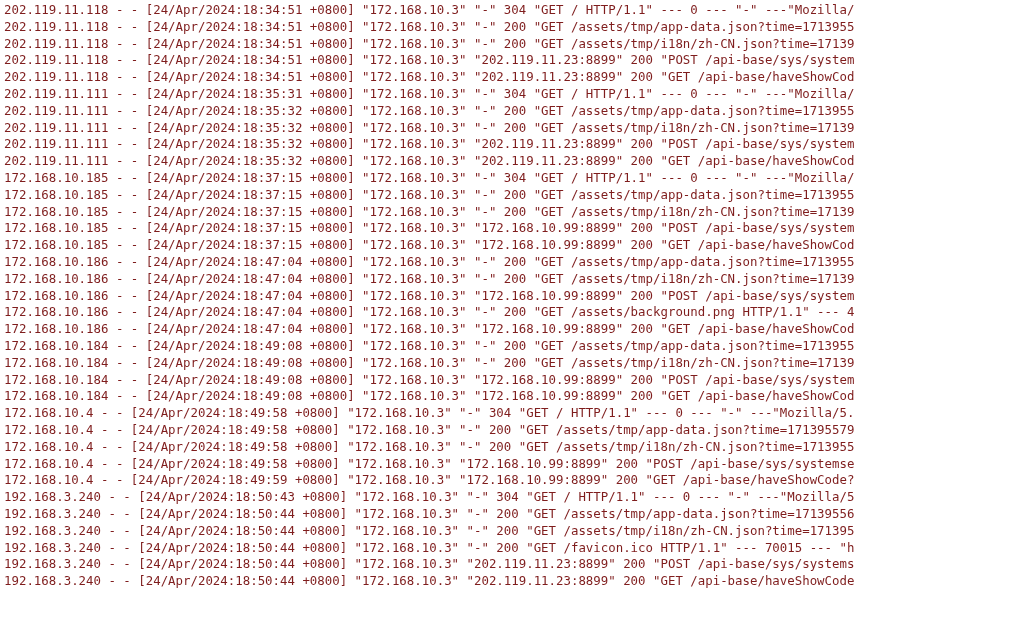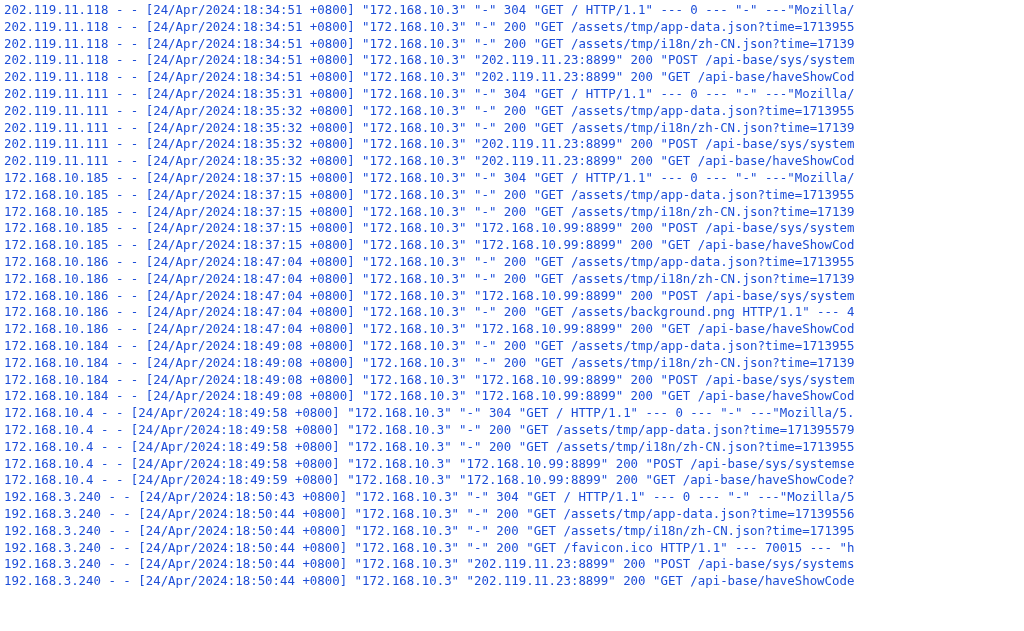--- a/index.html
+++ b/index.html
@@ -10,21 +10,21 @@
     height: 631px;
     overflow: hidden;
   }
   pre#log {
     margin: 0;
     padding: 2px 0 2px 4px;
     font-family: Consolas, "Lucida Console", Menlo, Monaco, monospace;
     font-size: 12.4px;
     line-height: 16.8px;
     white-space: pre;
-    color: #1d4ed8;          
+    color: #7f1d1d;          
     overflow: hidden;         
   }
   .log-line {
     display: block;
   }
 </style>
 </head>
 <body>
 
 <pre id="log"><span class="log-line">202.119.11.118 - - [24/Apr/2024:18:34:51 +0800] "172.168.10.3" "-" 304 "GET / HTTP/1.1" --- 0 --- "-" ---"Mozilla/</span><span class="log-line">202.119.11.118 - - [24/Apr/2024:18:34:51 +0800] "172.168.10.3" "-" 200 "GET /assets/tmp/app-data.json?time=1713955</span><span class="log-line">202.119.11.118 - - [24/Apr/2024:18:34:51 +0800] "172.168.10.3" "-" 200 "GET /assets/tmp/i18n/zh-CN.json?time=17139</span><span class="log-line">202.119.11.118 - - [24/Apr/2024:18:34:51 +0800] "172.168.10.3" "202.119.11.23:8899" 200 "POST /api-base/sys/system</span><span class="log-line">202.119.11.118 - - [24/Apr/2024:18:34:51 +0800] "172.168.10.3" "202.119.11.23:8899" 200 "GET /api-base/haveShowCod</span><span class="log-line">202.119.11.111 - - [24/Apr/2024:18:35:31 +0800] "172.168.10.3" "-" 304 "GET / HTTP/1.1" --- 0 --- "-" ---"Mozilla/</span><span class="log-line">202.119.11.111 - - [24/Apr/2024:18:35:32 +0800] "172.168.10.3" "-" 200 "GET /assets/tmp/app-data.json?time=1713955</span><span class="log-line">202.119.11.111 - - [24/Apr/2024:18:35:32 +0800] "172.168.10.3" "-" 200 "GET /assets/tmp/i18n/zh-CN.json?time=17139</span><span class="log-line">202.119.11.111 - - [24/Apr/2024:18:35:32 +0800] "172.168.10.3" "202.119.11.23:8899" 200 "POST /api-base/sys/system</span><span class="log-line">202.119.11.111 - - [24/Apr/2024:18:35:32 +0800] "172.168.10.3" "202.119.11.23:8899" 200 "GET /api-base/haveShowCod</span><span class="log-line">172.168.10.185 - - [24/Apr/2024:18:37:15 +0800] "172.168.10.3" "-" 304 "GET / HTTP/1.1" --- 0 --- "-" ---"Mozilla/</span><span class="log-line">172.168.10.185 - - [24/Apr/2024:18:37:15 +0800] "172.168.10.3" "-" 200 "GET /assets/tmp/app-data.json?time=1713955</span><span class="log-line">172.168.10.185 - - [24/Apr/2024:18:37:15 +0800] "172.168.10.3" "-" 200 "GET /assets/tmp/i18n/zh-CN.json?time=17139</span><span class="log-line">172.168.10.185 - - [24/Apr/2024:18:37:15 +0800] "172.168.10.3" "172.168.10.99:8899" 200 "POST /api-base/sys/system</span><span class="log-line">172.168.10.185 - - [24/Apr/2024:18:37:15 +0800] "172.168.10.3" "172.168.10.99:8899" 200 "GET /api-base/haveShowCod</span><span class="log-line">172.168.10.186 - - [24/Apr/2024:18:47:04 +0800] "172.168.10.3" "-" 200 "GET /assets/tmp/app-data.json?time=1713955</span><span class="log-line">172.168.10.186 - - [24/Apr/2024:18:47:04 +0800] "172.168.10.3" "-" 200 "GET /assets/tmp/i18n/zh-CN.json?time=17139</span><span class="log-line">172.168.10.186 - - [24/Apr/2024:18:47:04 +0800] "172.168.10.3" "172.168.10.99:8899" 200 "POST /api-base/sys/system</span><span class="log-line">172.168.10.186 - - [24/Apr/2024:18:47:04 +0800] "172.168.10.3" "-" 200 "GET /assets/background.png HTTP/1.1" --- 4</span><span class="log-line">172.168.10.186 - - [24/Apr/2024:18:47:04 +0800] "172.168.10.3" "172.168.10.99:8899" 200 "GET /api-base/haveShowCod</span><span class="log-line">172.168.10.184 - - [24/Apr/2024:18:49:08 +0800] "172.168.10.3" "-" 200 "GET /assets/tmp/app-data.json?time=1713955</span><span class="log-line">172.168.10.184 - - [24/Apr/2024:18:49:08 +0800] "172.168.10.3" "-" 200 "GET /assets/tmp/i18n/zh-CN.json?time=17139</span><span class="log-line">172.168.10.184 - - [24/Apr/2024:18:49:08 +0800] "172.168.10.3" "172.168.10.99:8899" 200 "POST /api-base/sys/system</span><span class="log-line">172.168.10.184 - - [24/Apr/2024:18:49:08 +0800] "172.168.10.3" "172.168.10.99:8899" 200 "GET /api-base/haveShowCod</span><span class="log-line">172.168.10.4 - - [24/Apr/2024:18:49:58 +0800] "172.168.10.3" "-" 304 "GET / HTTP/1.1" --- 0 --- "-" ---"Mozilla/5.</span><span class="log-line">172.168.10.4 - - [24/Apr/2024:18:49:58 +0800] "172.168.10.3" "-" 200 "GET /assets/tmp/app-data.json?time=171395579</span><span class="log-line">172.168.10.4 - - [24/Apr/2024:18:49:58 +0800] "172.168.10.3" "-" 200 "GET /assets/tmp/i18n/zh-CN.json?time=1713955</span><span class="log-line">172.168.10.4 - - [24/Apr/2024:18:49:58 +0800] "172.168.10.3" "172.168.10.99:8899" 200 "POST /api-base/sys/systemse</span><span class="log-line">172.168.10.4 - - [24/Apr/2024:18:49:59 +0800] "172.168.10.3" "172.168.10.99:8899" 200 "GET /api-base/haveShowCode?</span><span class="log-line">192.168.3.240 - - [24/Apr/2024:18:50:43 +0800] "172.168.10.3" "-" 304 "GET / HTTP/1.1" --- 0 --- "-" ---"Mozilla/5</span><span class="log-line">192.168.3.240 - - [24/Apr/2024:18:50:44 +0800] "172.168.10.3" "-" 200 "GET /assets/tmp/app-data.json?time=17139556</span><span class="log-line">192.168.3.240 - - [24/Apr/2024:18:50:44 +0800] "172.168.10.3" "-" 200 "GET /assets/tmp/i18n/zh-CN.json?time=171395</span><span class="log-line">192.168.3.240 - - [24/Apr/2024:18:50:44 +0800] "172.168.10.3" "-" 200 "GET /favicon.ico HTTP/1.1" --- 70015 --- "h</span><span class="log-line">192.168.3.240 - - [24/Apr/2024:18:50:44 +0800] "172.168.10.3" "202.119.11.23:8899" 200 "POST /api-base/sys/systems</span><span class="log-line">192.168.3.240 - - [24/Apr/2024:18:50:44 +0800] "172.168.10.3" "202.119.11.23:8899" 200 "GET /api-base/haveShowCode</span><span class="log-line"></span></pre>

